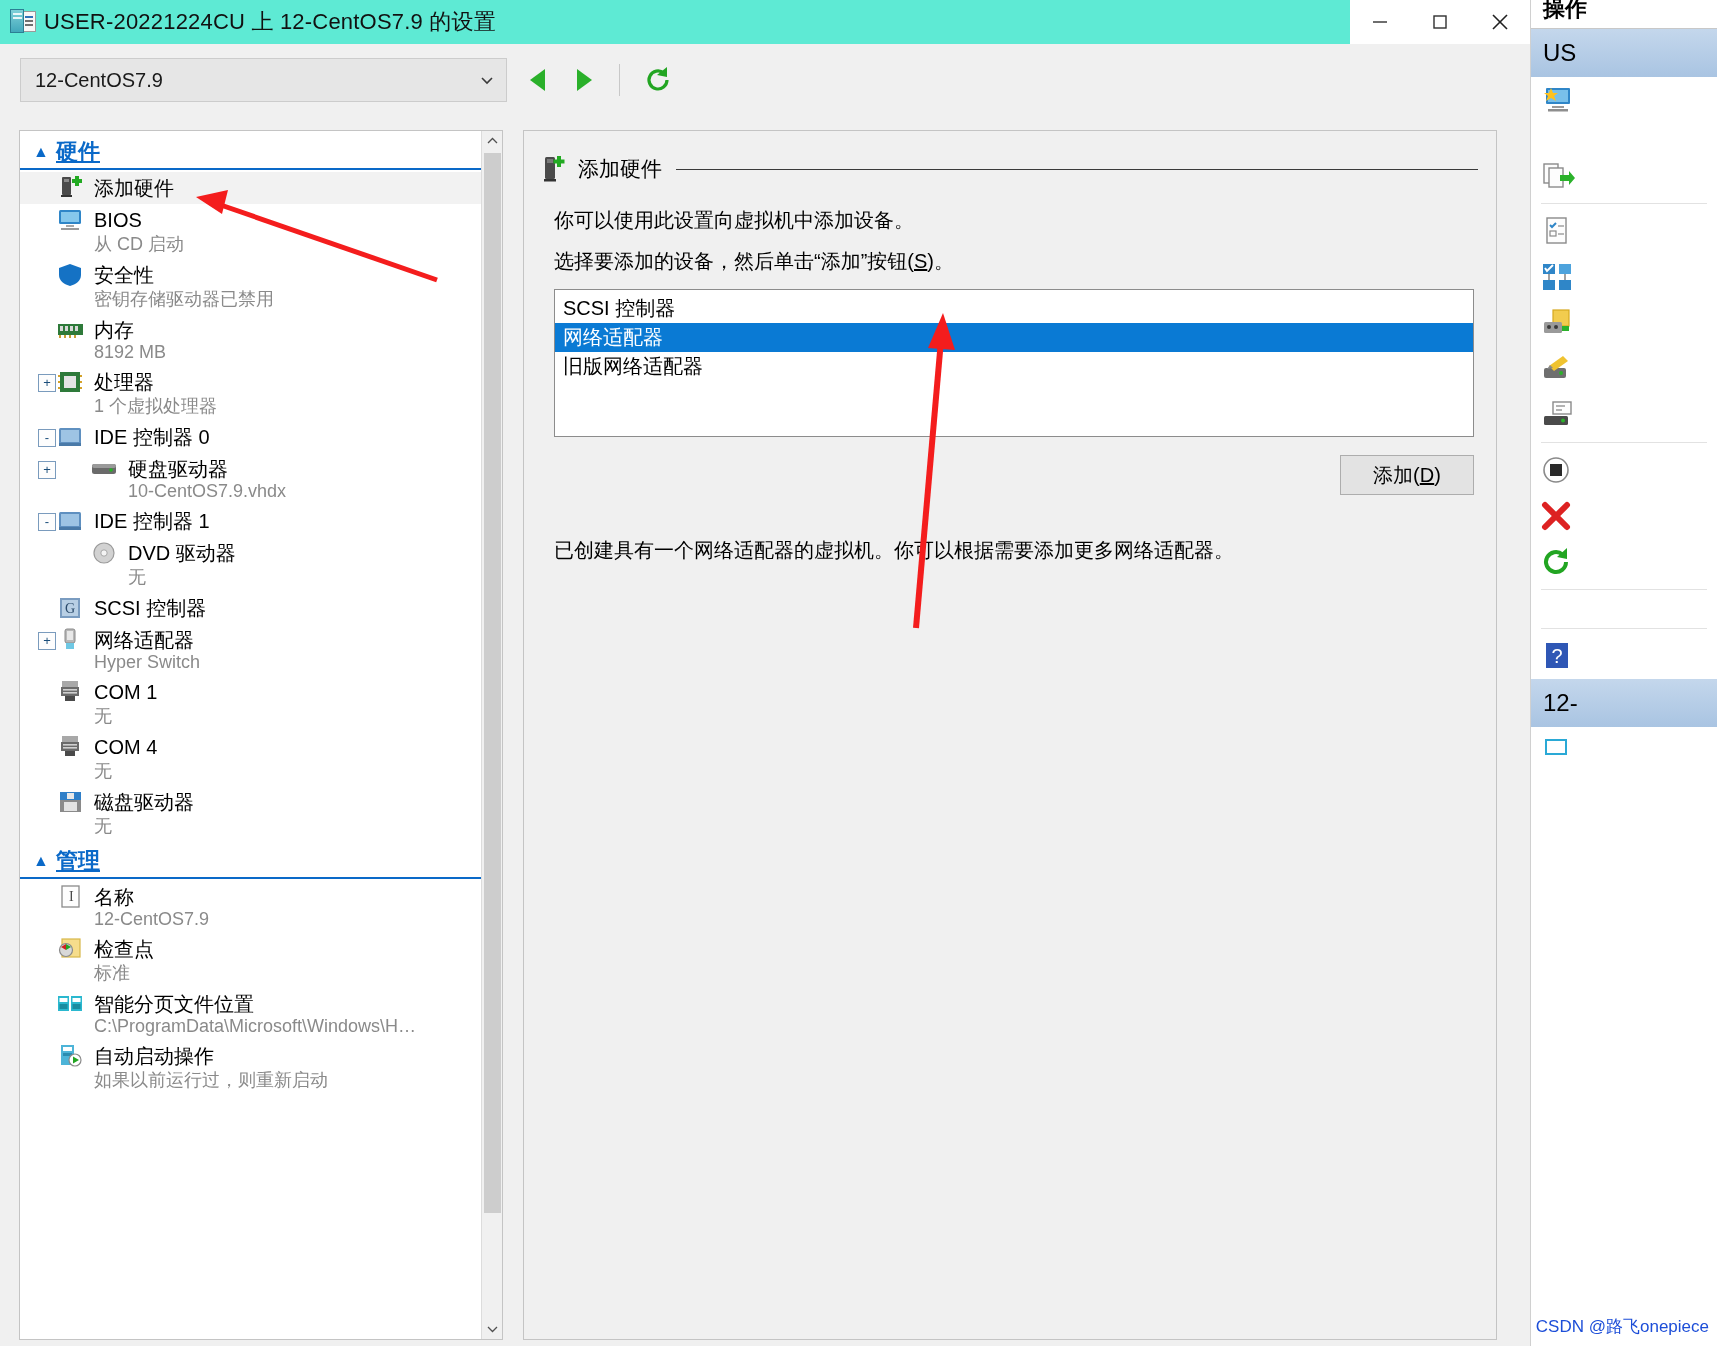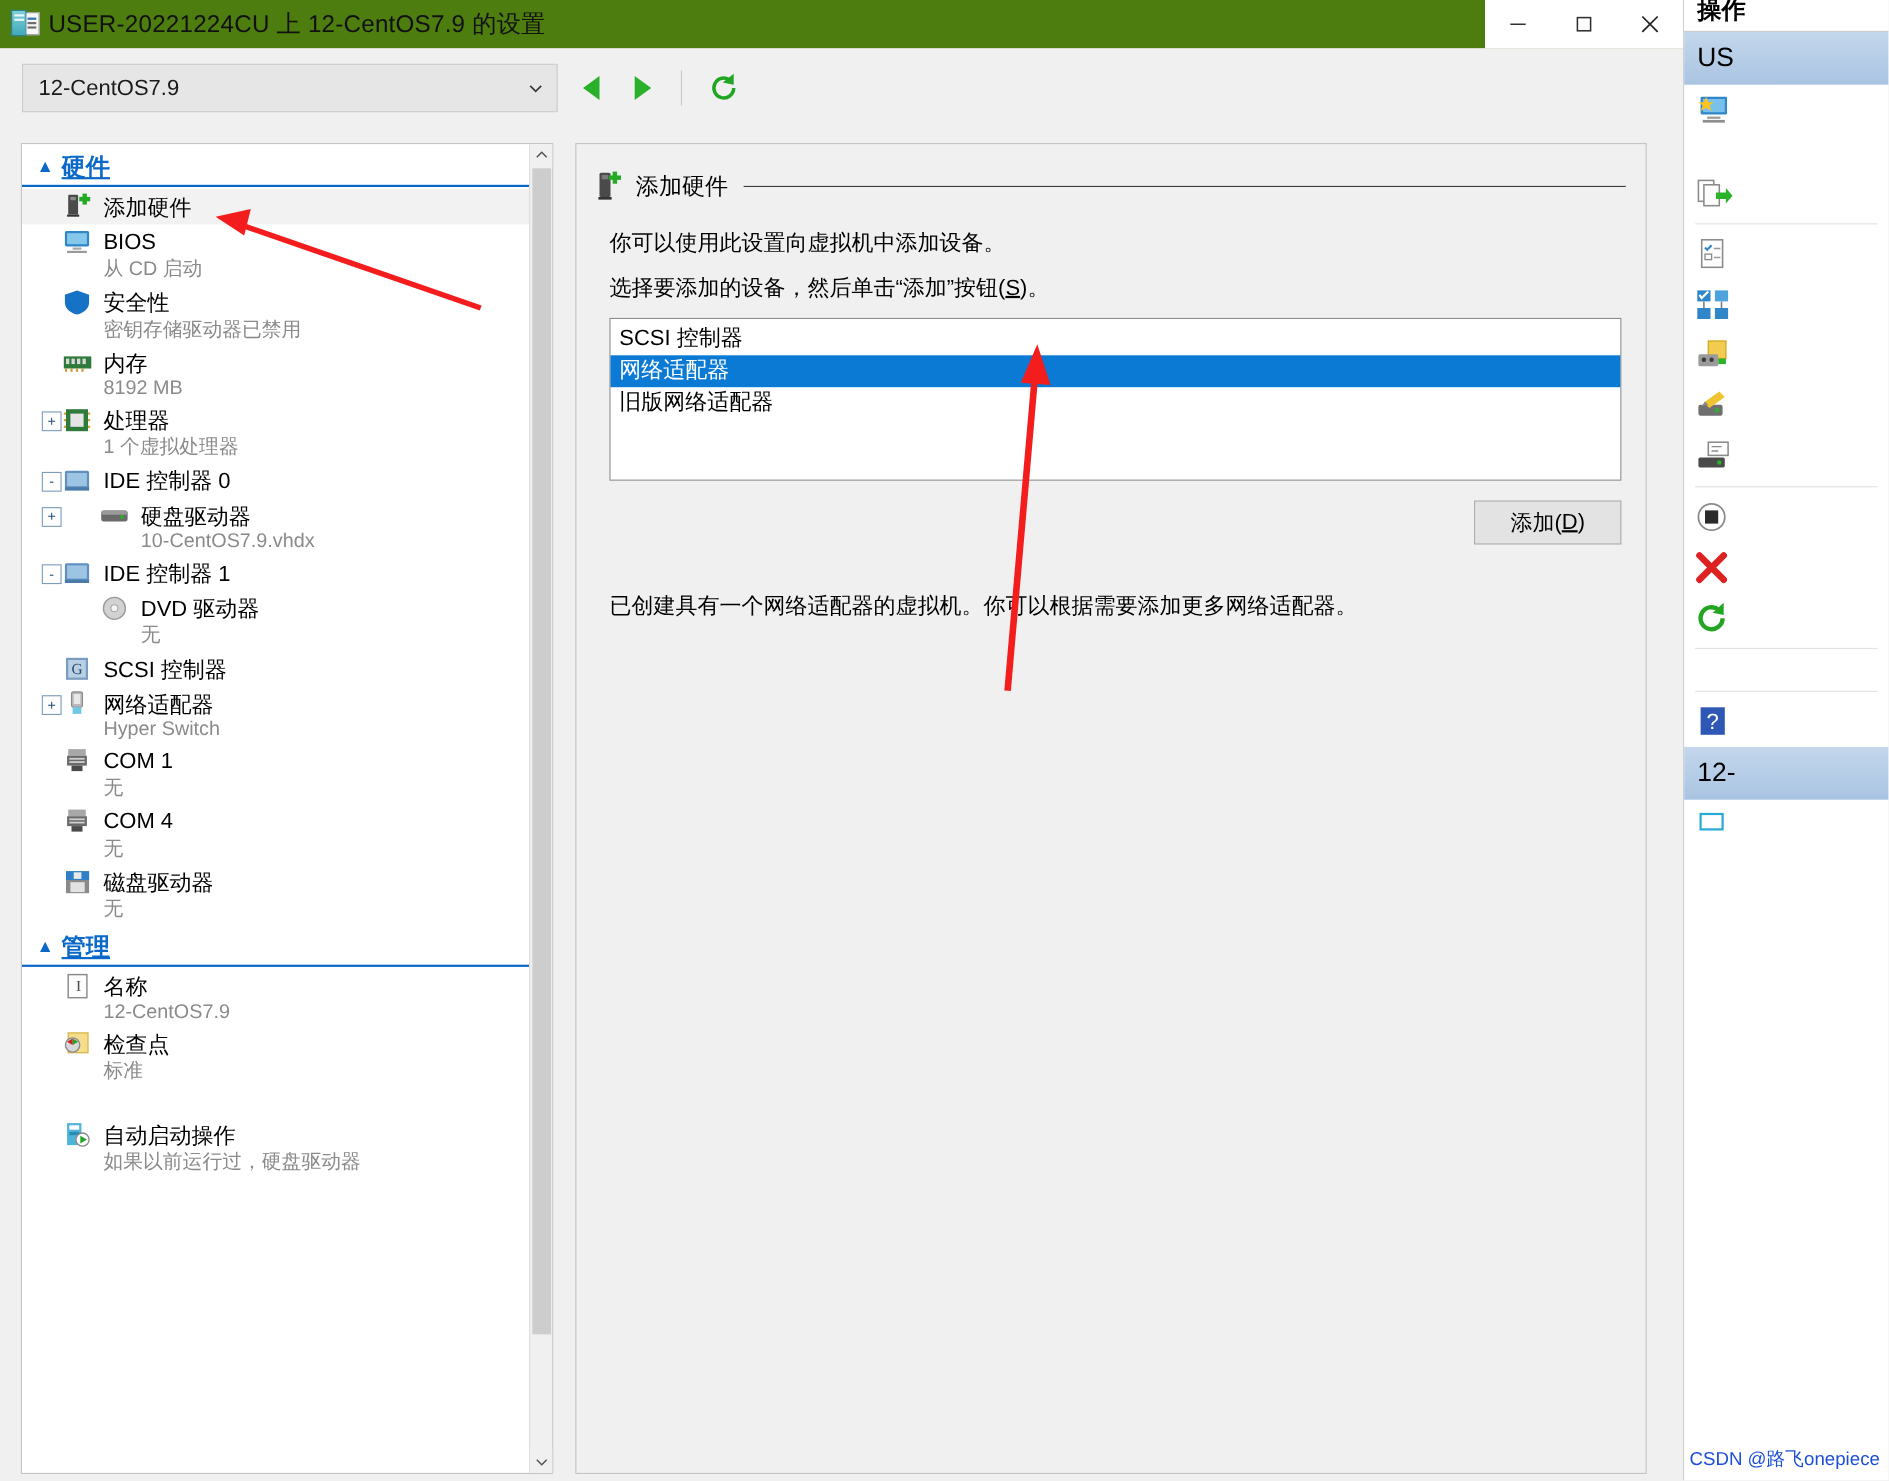--- a/index.html
+++ b/index.html
@@ -13,21 +13,21 @@
   #app {
     position: relative;
     width: 1717px; height: 1346px;
     background: #f0f0f0;
   }
 
   
   .titlebar {
     position: absolute; top: 0; left: 0;
     width: 1530px; height: 44px;
-    background: #4d7c0f;
+    background: #5eead4;
     display: flex; align-items: center;
   }
   .title-icon {
     width: 26px; height: 26px;
     margin-left: 10px; margin-right: 8px;
     position: relative; flex: none;
   }
   .ti-doc {
     position: absolute; right: 0; top: 2px;
     width: 15px; height: 21px;
@@ -568,35 +568,49 @@
                       <polygon points="10,14 10,8 15,11" fill="#22a522"></polygon>
                       <polygon points="10,14 5,11 10,8" fill="#cc2222"></polygon>
                     </svg></span>
                   <span class="node-label">检查点</span>
                 </div>
                 <div class="node-sub">标准</div>
               </div>
             </div>
             <div class="node">
               <div class="expander blank"></div>
+              <div class="node-body">
+                <div class="node-row">
+                  <span class="icon-box"><svg width="30" height="26" viewBox="0 0 30 26">
+                      <rect x="2" y="5" width="11" height="15" fill="#2ab8cf"></rect>
+                      <rect x="3.5" y="7" width="8" height="4" fill="#ffffff"></rect>
+                      <rect x="3.5" y="13" width="8" height="5" fill="#1a8ca0"></rect>
+                      <rect x="15" y="5" width="11" height="15" fill="#2ab8cf"></rect>
+                      <rect x="16.5" y="7" width="8" height="4" fill="#ffffff"></rect>
+                      <rect x="16.5" y="13" width="8" height="5" fill="#1a8ca0"></rect>
+                    </svg></span>
+                  <span class="node-label">智能分页文件位置</span>
+                </div>
+                <div class="node-sub">C:\ProgramData\Microsoft\Windows\H…</div>
+              </div>
             </div>
             <div class="node">
               <div class="expander blank"></div>
               <div class="node-body">
                 <div class="node-row">
                   <span class="icon-box"><svg width="30" height="26" viewBox="0 0 30 26">
                       <rect x="5" y="2" width="13" height="20" fill="#4db4d8"></rect>
                       <rect x="7" y="4" width="9" height="4" fill="#ffffff"></rect>
                       <rect x="7" y="10" width="9" height="3" fill="#2a8cb0"></rect>
                       <circle cx="19" cy="17" r="6" fill="#ffffff" stroke="#8a8a8a" stroke-width="1.2"></circle>
                       <polygon points="17,13.5 17,20.5 23,17" fill="#22a522"></polygon>
                     </svg></span>
                   <span class="node-label">自动启动操作</span>
                 </div>
-                <div class="node-sub">如果以前运行过，硬盘驱动器</div>
+                <div class="node-sub">如果以前运行过，则重新启动</div>
               </div>
             </div>
           </div>
       </div>
 
       <div class="tree-scroll">
         <div class="ts-arrow">
           <svg width="11" height="9" viewBox="0 0 11 9">
               <polyline points="1,6 5.5,1.5 10,6" fill="none" stroke="#505050" stroke-width="1.3"></polyline>
             </svg>

